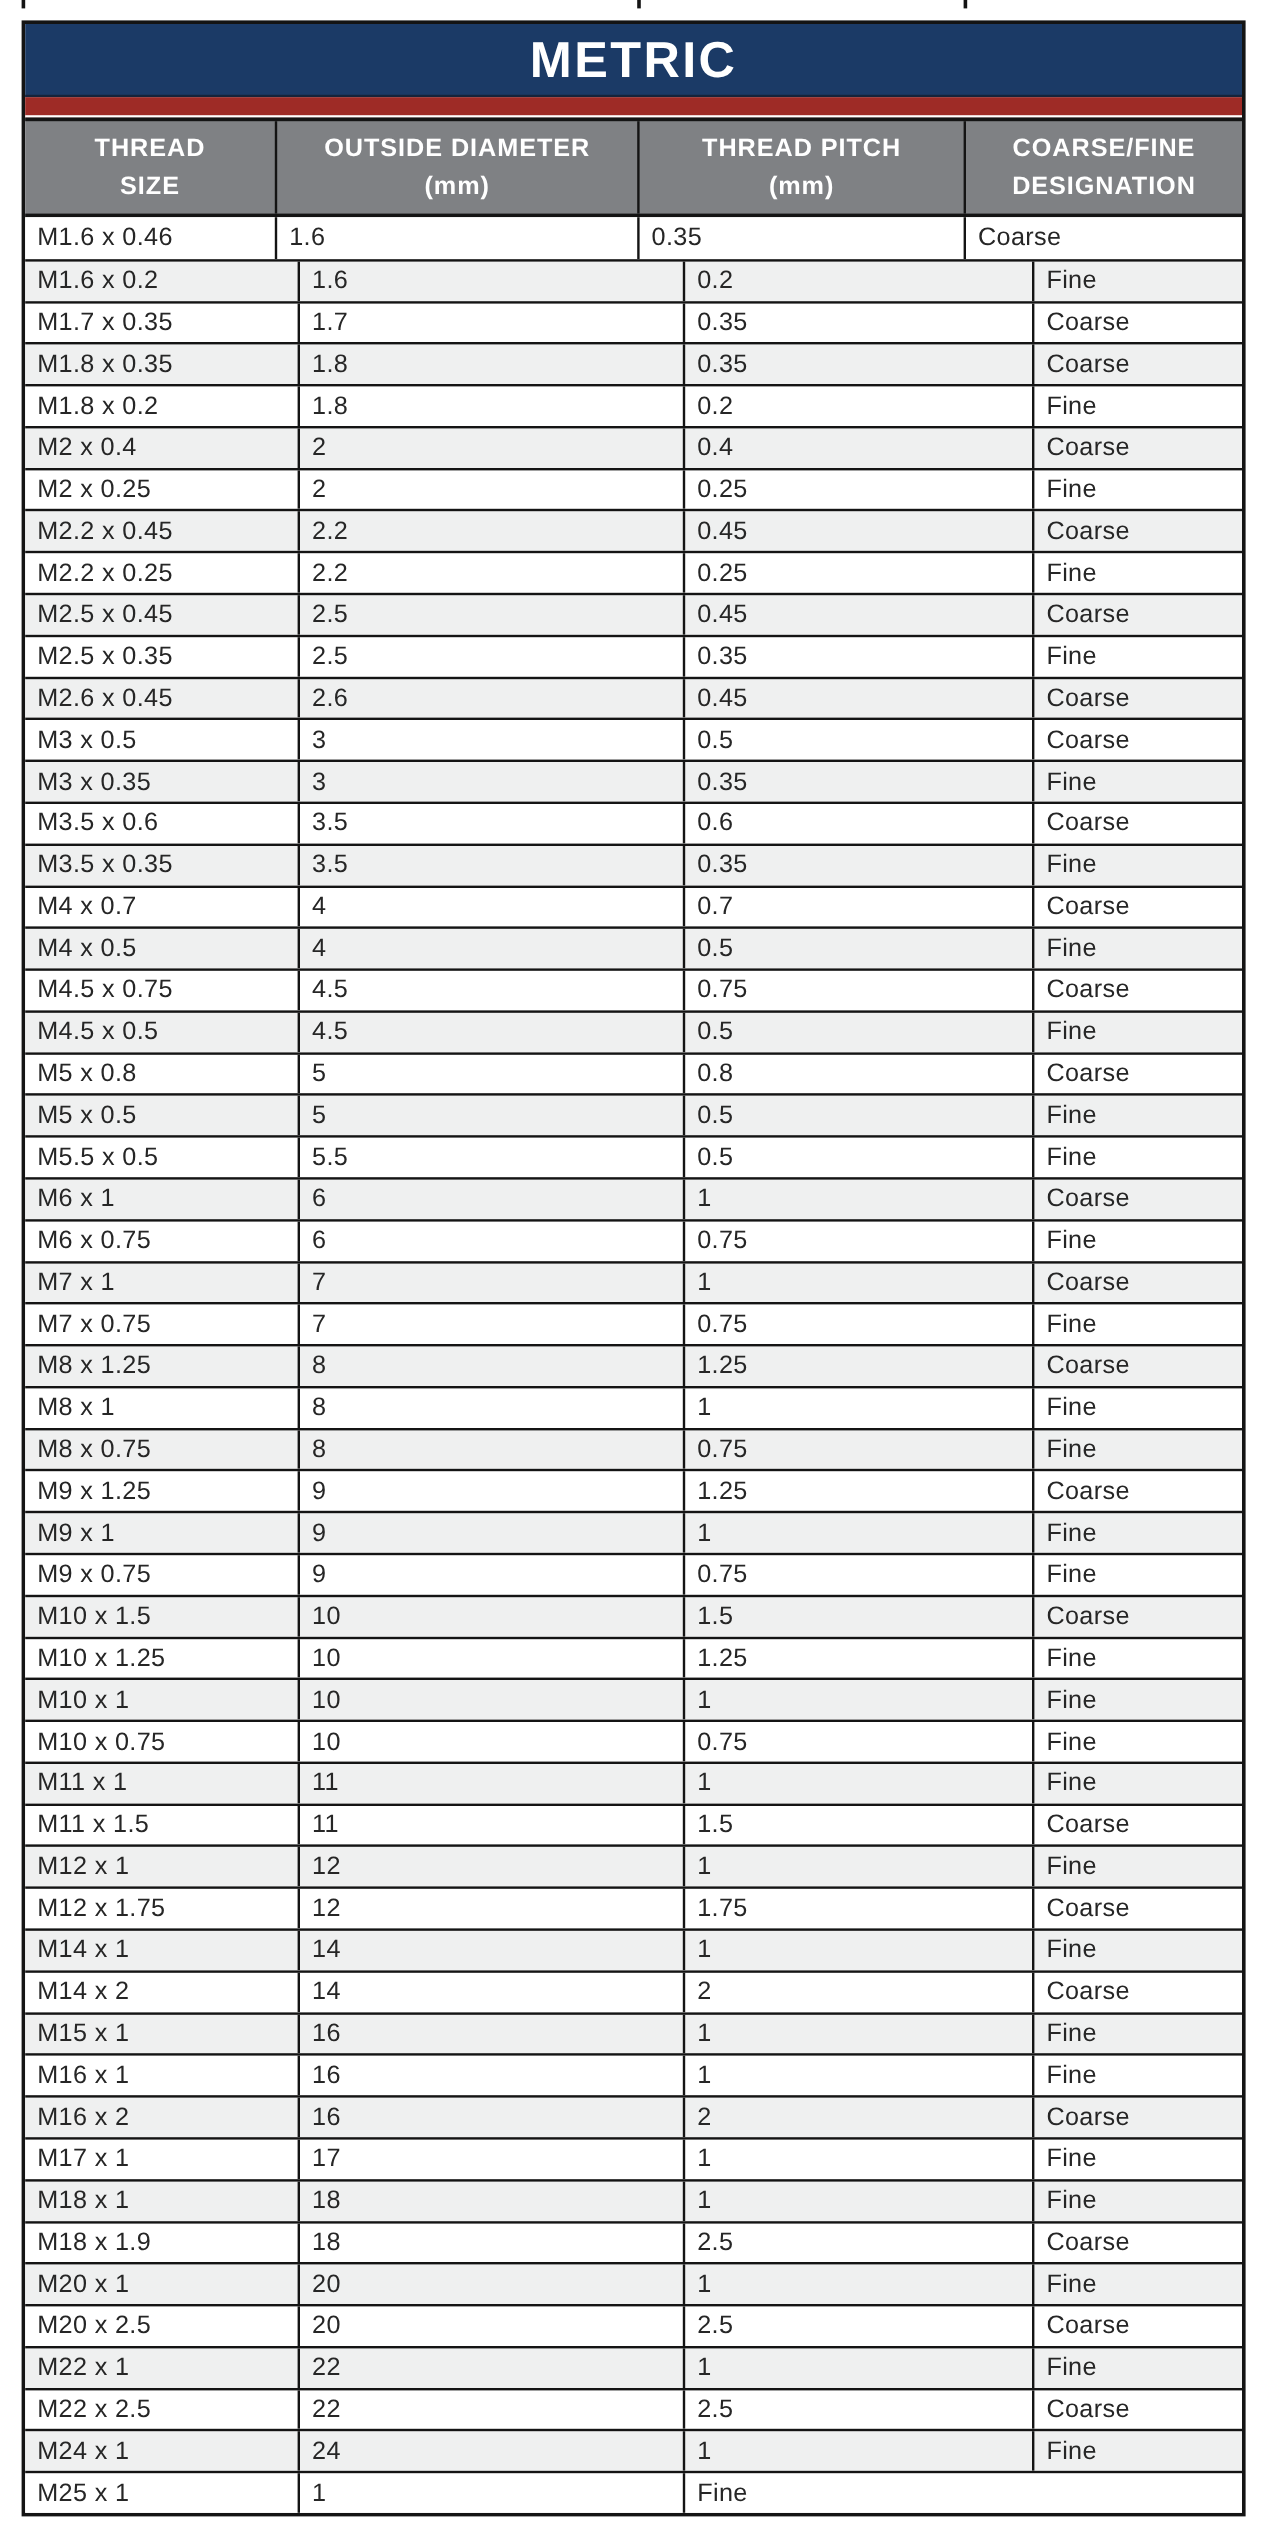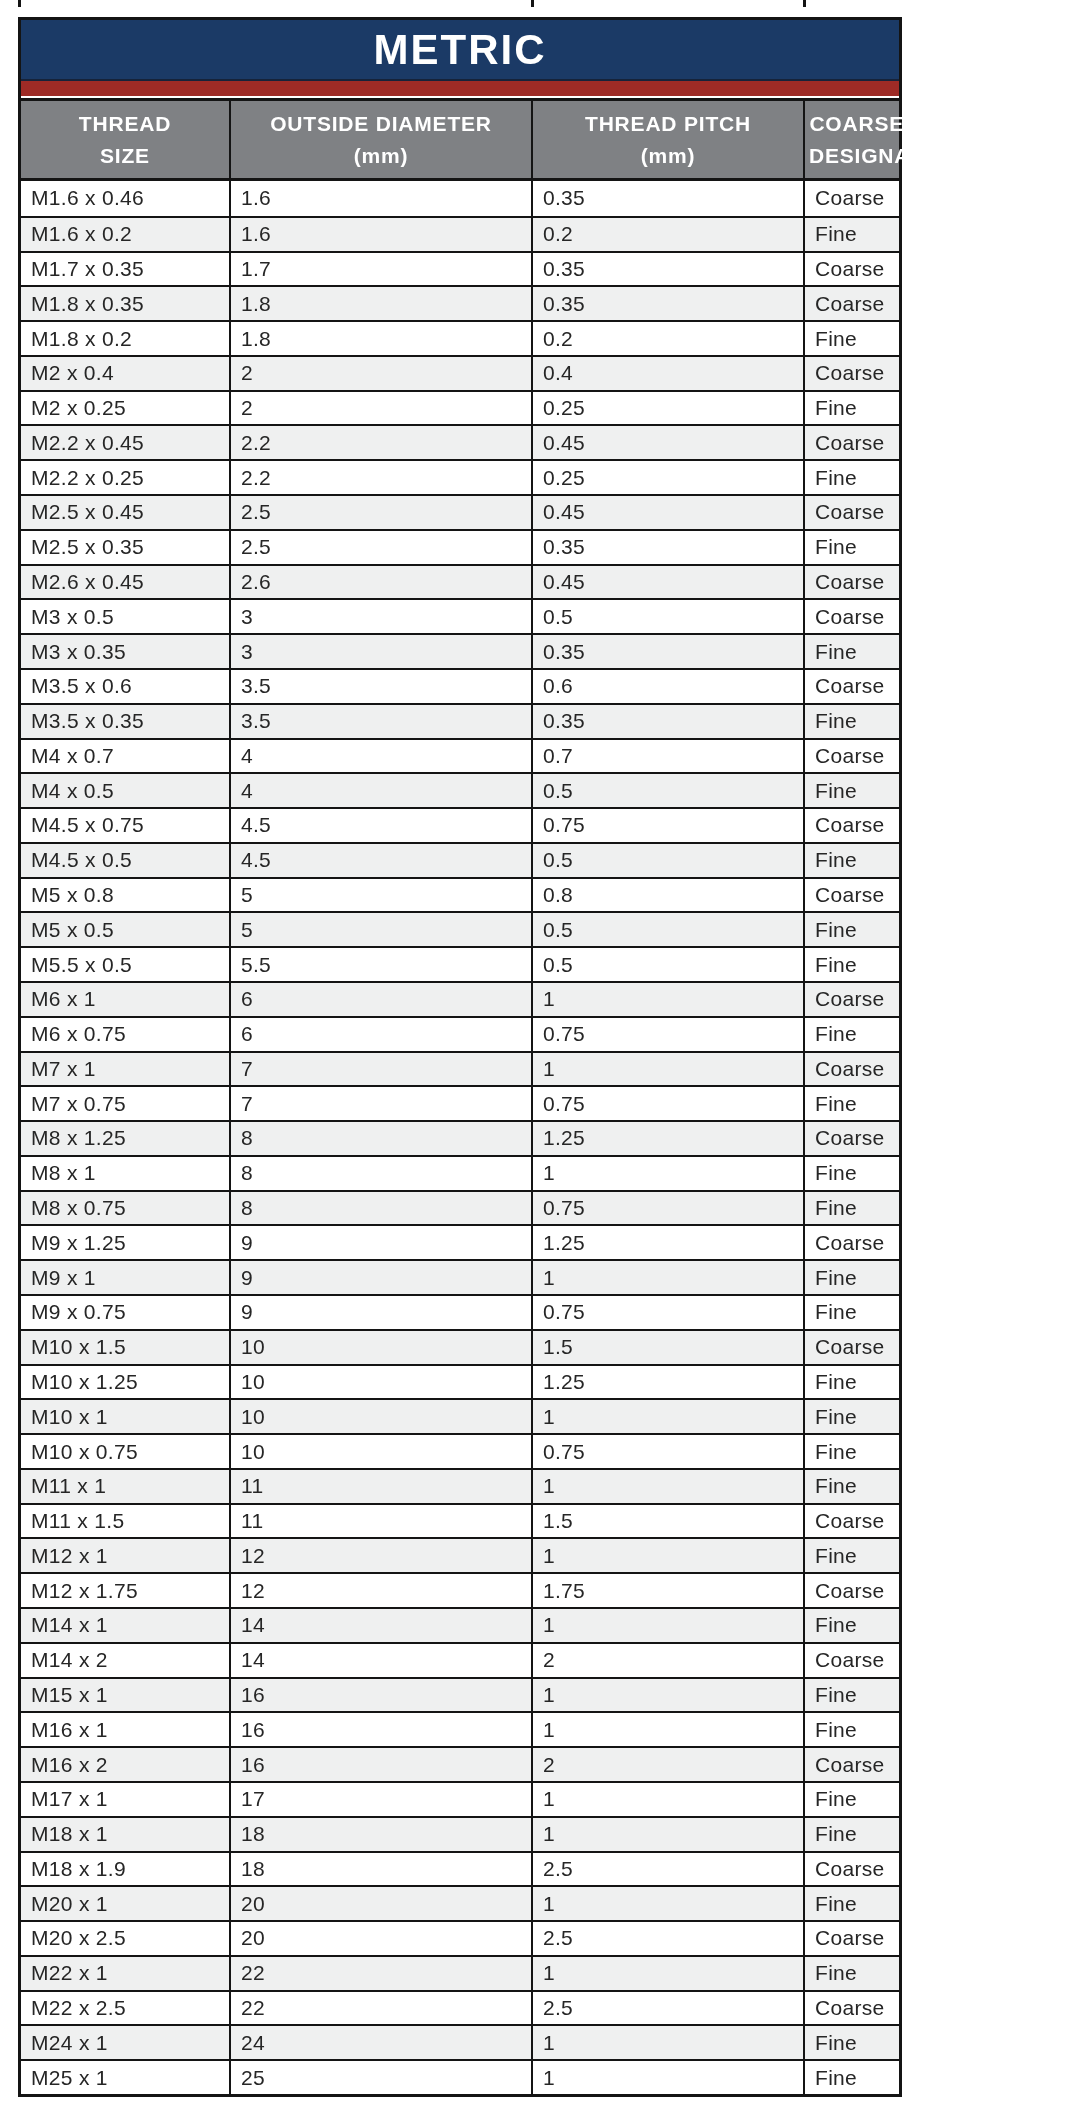--- a/index.html
+++ b/index.html
@@ -6,21 +6,21 @@
   .page{
     position:relative;
     width:1072px;height:2114px;
     background:#ffffff;
     font-family:"Liberation Sans",sans-serif;
     overflow:hidden;
   }
   .tick{position:absolute;top:0;width:3px;height:7px;background:#141414;}
   .sheet{
     position:absolute;left:18px;top:17px;
-    width:884px;height:2080px;
+    width:1020px;height:2080px;
     border:3px solid #141414;
     box-sizing:border-box;
     display:flex;flex-direction:column;
     background:#ffffff;
   }
   .banner{
     flex:0 0 59px;
     background:#1b3a66;
     border-bottom:2px solid #16233a;
     display:flex;align-items:center;justify-content:center;
@@ -51,21 +51,21 @@
   .tbody{
     flex:1 1 auto;
     display:grid;
     grid-auto-rows:1fr;
   }
   .tr{
     display:grid;
     grid-template-columns:208px 302px 272px 1fr;
     background:#ffffff;
   }
-  .tr + .tr{border-top:2px solid #141414;}
+  .tr + .tr{border-top:2px solid #141414;gap:19px;}
   .tr.alt{background:#eff0f0;}
   .td{
     display:flex;align-items:center;
     padding-left:10px;
     font-size:21px;color:#262626;letter-spacing:0.3px;
     overflow:hidden;white-space:nowrap;
   }
   .td + .td{border-left:2px solid #141414;}
 </style>
 </head>
@@ -424,20 +424,19 @@
           <div class="td">Coarse</div>
         </div>
         <div class="tr alt">
           <div class="td">M24 x 1</div>
           <div class="td">24</div>
           <div class="td">1</div>
           <div class="td">Fine</div>
         </div>
         <div class="tr">
           <div class="td">M25 x 1</div>
-          <div class="td">25</div>
           <div class="td">1</div>
           <div class="td">Fine</div>
         </div>
       </div>
 
   </div>
 </div>
 
 </body></html>

